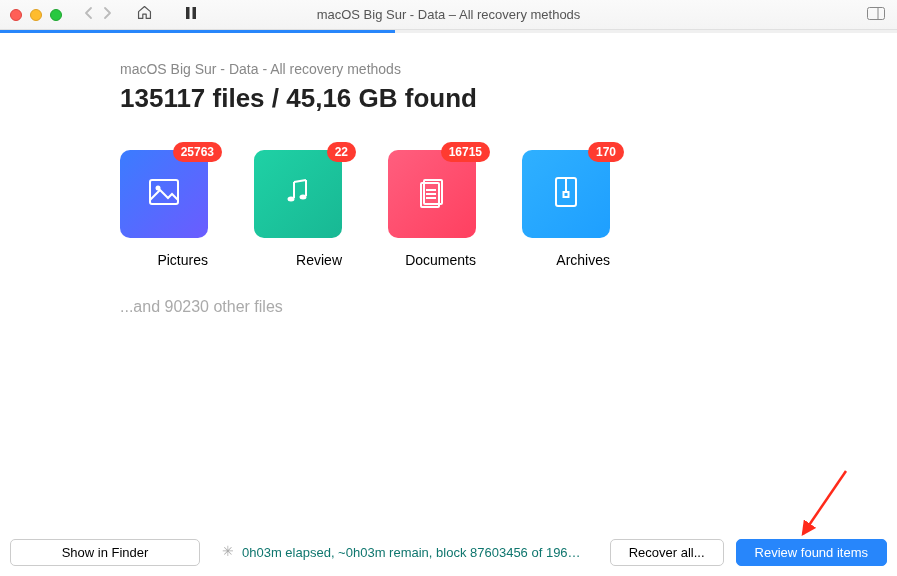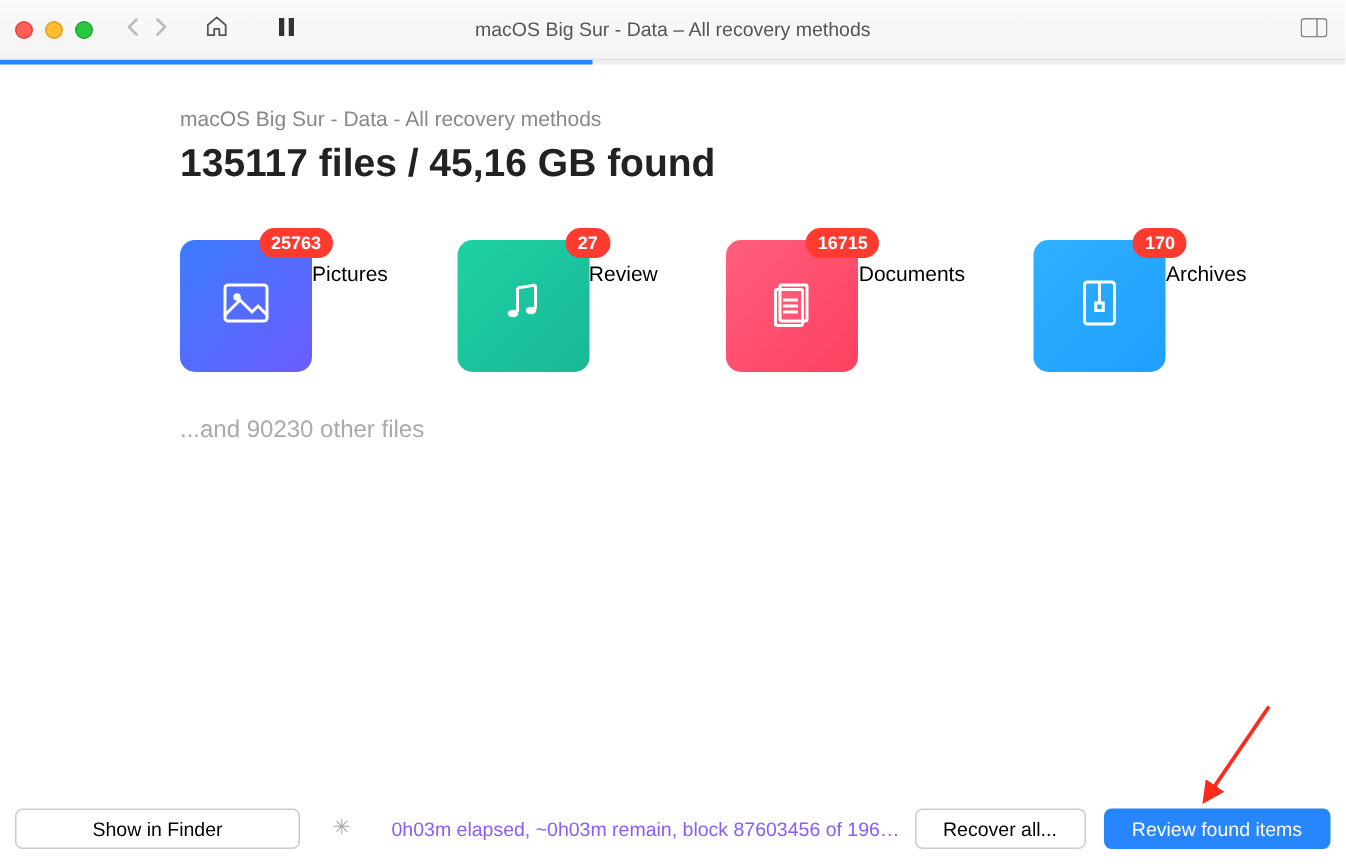--- a/index.html
+++ b/index.html
@@ -9,21 +9,21 @@
     }
     body {
       font-family: -apple-system, BlinkMacSystemFont, "Segoe UI", Helvetica, Arial, sans-serif;
       background: #fff;
       width: 897px;
       height: 576px;
       overflow: hidden;
       position: relative;
     }
     .titlebar {
-      height: 40px;
+      height: 30px;
       background: linear-gradient(#fafafa, #f4f4f4);
       border-bottom: 1px solid #e0e0e0;
       display: flex;
       align-items: center;
       padding: 0 10px;
       position: relative;
     }
     .traffic-lights {
       display: flex;
       gap: 8px;
@@ -97,21 +97,22 @@
       font-weight: 700;
       color: #222;
       margin-bottom: 36px;
     }
     .categories {
       display: flex;
       gap: 46px;
     }
     .category {
       display: flex;
-      align-items: flex-start;
+      flex-direction: column;
+      align-items: flex-end;
       position: relative;
       cursor: pointer;
     }
     .category-tile {
       width: 88px;
       height: 88px;
       border-radius: 10px;
       display: flex;
       align-items: center;
       justify-content: center;
@@ -162,26 +163,25 @@
       font-size: 13px;
       cursor: pointer;
       white-space: nowrap;
     }
     .btn-primary {
       background: #2786fb;
       color: #fff;
       border-color: #2786fb;
     }
     .status-text {
-      color: #8b5cf6;
+      color: #0f766e;
       flex-shrink: 1;
       overflow: hidden;
       text-overflow: ellipsis;
       white-space: nowrap;
-      margin-left: 19px;
     }
     .spinner {
       display: inline-block;
       width: 14px;
       height: 14px;
       vertical-align: middle;
       position: relative;
       margin-right: 6px;
     }
     .spinner::before {
@@ -282,21 +282,21 @@
       </div>
       <div class="category">
         <div class="category-tile tile-audio">
           <span><svg class="icon-svg" width="40" height="40" viewBox="0 0 40 40">
               <path d="M16 10 L16 26"></path>
               <path d="M28 8 L28 24"></path>
               <path d="M16 10 L28 8"></path>
               <ellipse cx="13" cy="27" rx="3.5" ry="2.5" fill="#fff" stroke="none"></ellipse>
               <ellipse cx="25" cy="25" rx="3.5" ry="2.5" fill="#fff" stroke="none"></ellipse>
             </svg></span>
-          <span class="badge">27</span>
+          <span class="badge">22</span>
         </div>
         <div class="category-label">Review</div>
       </div>
       <div class="category">
         <div class="category-tile tile-documents">
           <span><svg class="icon-svg" width="40" height="40" viewBox="0 0 40 40">
               <rect x="12" y="8" width="18" height="24" rx="1"></rect>
               <rect x="9" y="11" width="18" height="24" rx="1" fill="rgba(255,255,255,0.05)"></rect>
               <line x1="14" y1="18" x2="24" y2="18"></line>
               <line x1="14" y1="22" x2="24" y2="22"></line>

